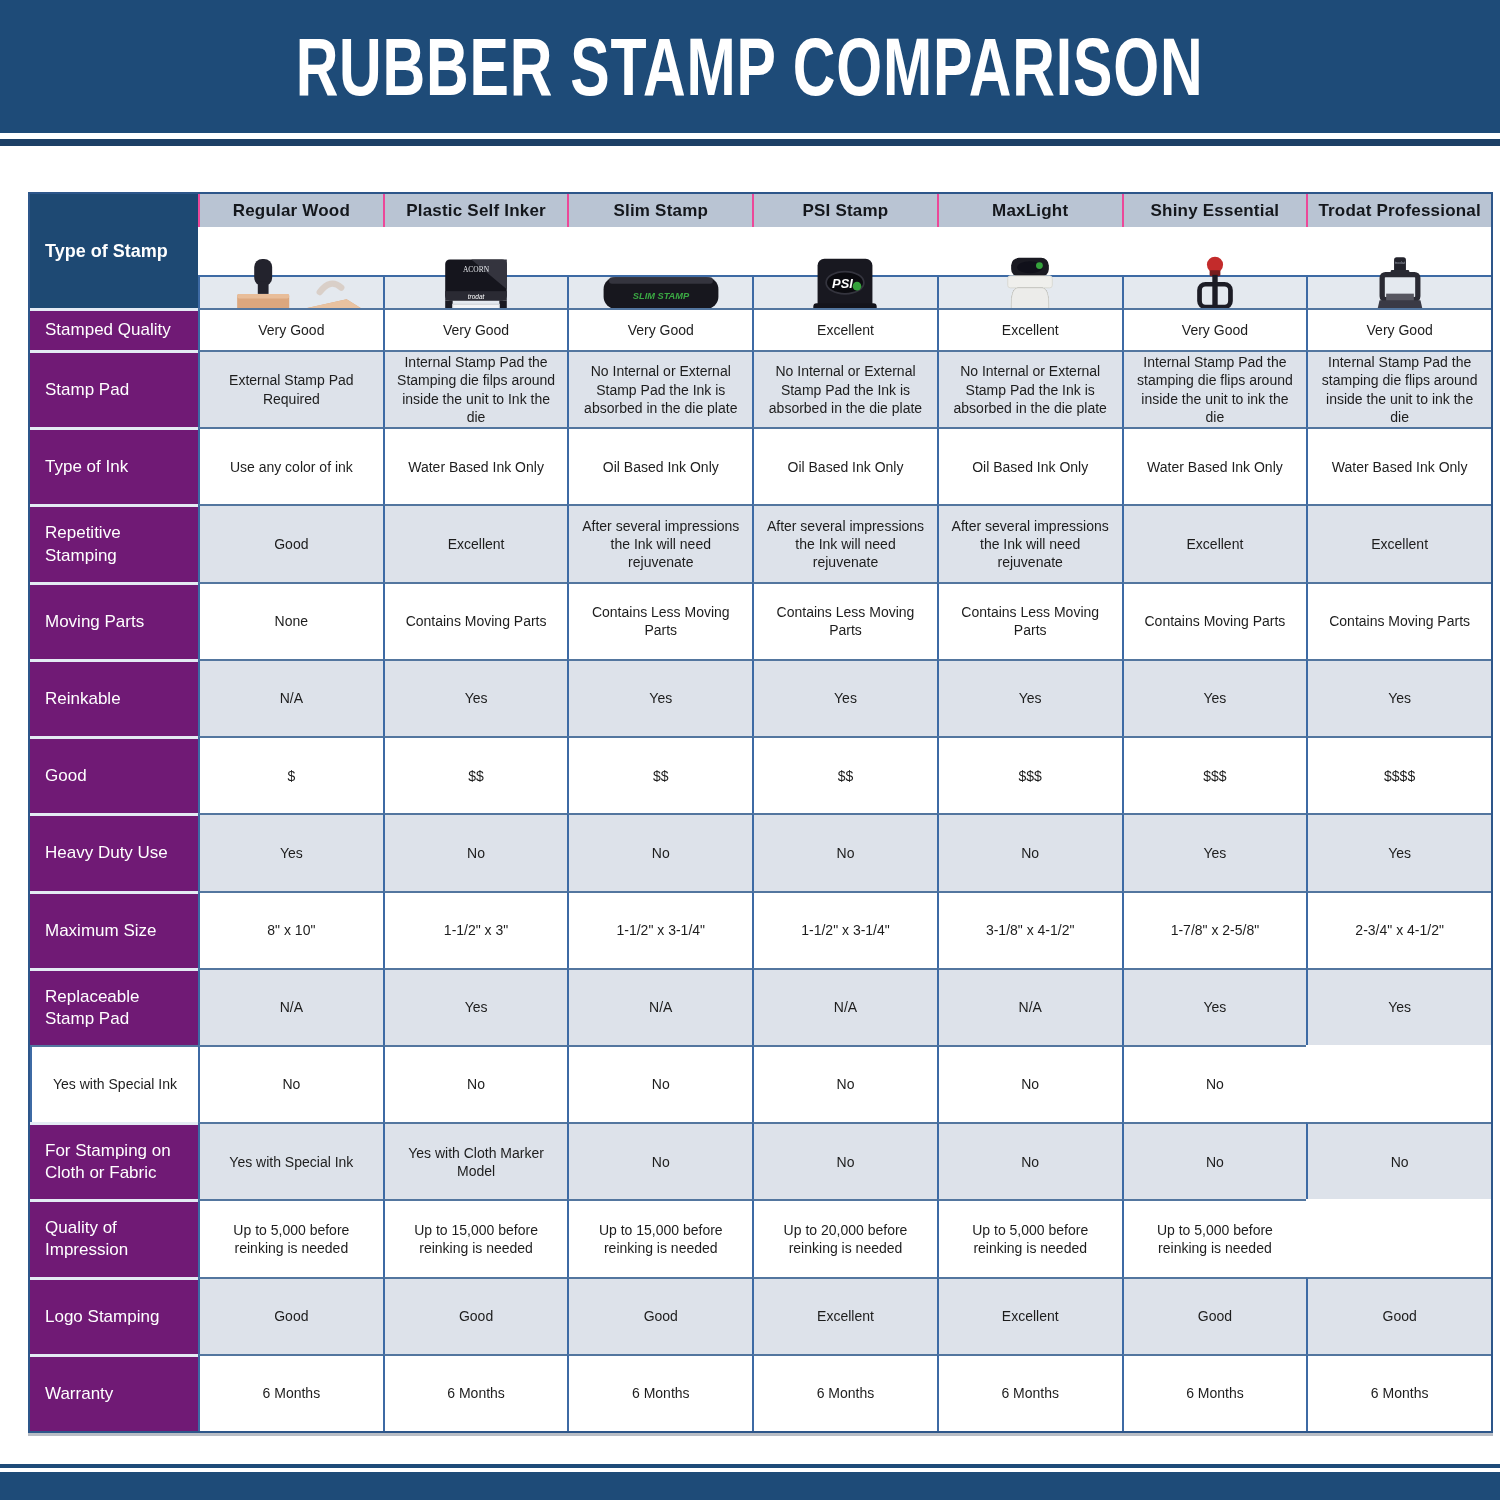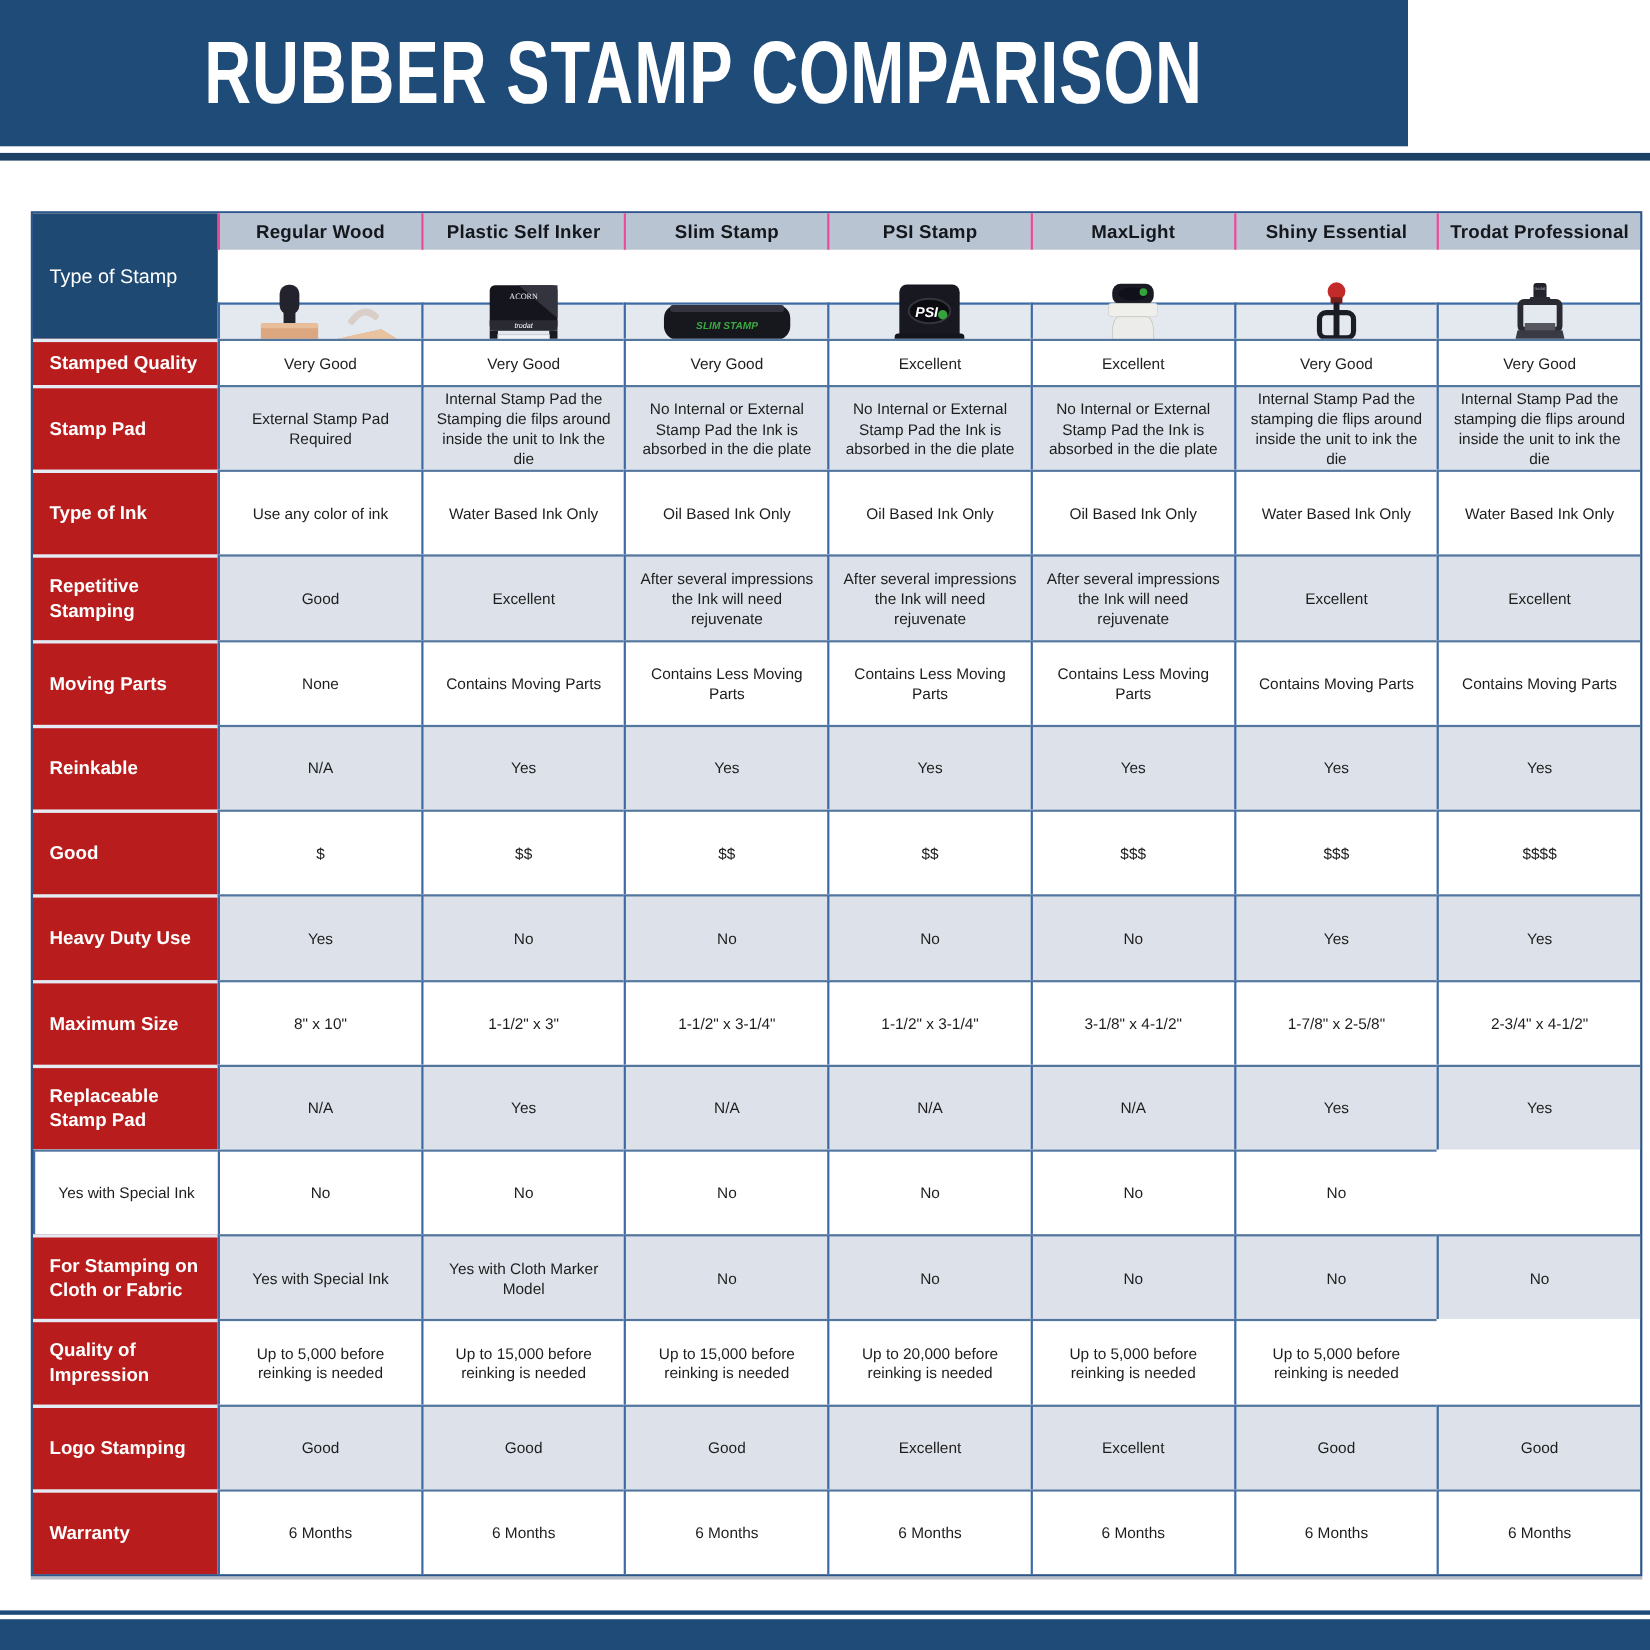--- a/index.html
+++ b/index.html
@@ -2,44 +2,44 @@
 <html><head>
 <meta charset="utf-8">
 <style>
   html,body{margin:0;padding:0;background:#ffffff;}
   body{
     position:relative;width:1500px;height:1500px;overflow:hidden;
     font-family:"Liberation Sans","DejaVu Sans",sans-serif;
     -webkit-font-smoothing:antialiased;
   }
   
-  .banner{position:absolute;top:0;left:0;width:1280px;height:133px;background:#1e4b78;
+  .banner{position:absolute;top:0;left:0;width:1500px;height:133px;background:#1e4b78;
           display:flex;align-items:center;justify-content:center;}
   .banner h1{margin:0;color:#ffffff;font-weight:700;font-size:72px;letter-spacing:1px;
              transform:scale(0.82,1.12);transform-origin:center;white-space:nowrap;}
   .rule{position:absolute;top:139px;left:0;width:1500px;height:7px;background:#1d4066;}
   
   .grid{
     position:absolute;top:192px;left:28px;width:1465px;height:1241px;
     display:grid;box-sizing:border-box;
     grid-template-columns:168px repeat(7,1fr);
     grid-template-rows:33px 81px 42px repeat(14,1fr);
     border:2px solid #2d568a;background:#ffffff;
     box-shadow:0 3px 0 rgba(125,135,150,.55);
   }
   .grid > div{box-sizing:border-box;min-width:0;min-height:0;}
   .corner-label{
     grid-column:1;grid-row:1 / 3;background:#1e4973;color:#ffffff;
     display:flex;align-items:center;padding-left:15px;
-    font-size:18px;font-weight:400;line-height:1.25;
+    font-size:18px;font-weight:700;line-height:1.25;
   }
   .label{
-    grid-column:1;background:#b91c1c;color:#ffffff;
+    grid-column:1;background:#701a75;color:#ffffff;
     display:flex;align-items:center;padding:2px 10px 2px 15px;
-    font-size:17px;font-weight:700;line-height:1.3;
+    font-size:17px;font-weight:400;line-height:1.3;
     border-top:3px solid #e4ebf4;
   }
   .colhead{
     grid-row:1;background:#b9c4d3;color:#14171c;
     display:flex;align-items:center;justify-content:center;
     font-size:17px;font-weight:700;letter-spacing:.2px;
     border-left:2px solid #ec4899;white-space:nowrap;overflow:hidden;
   }
   .imgcell{
     grid-row:2;background:#e4e9ef;

